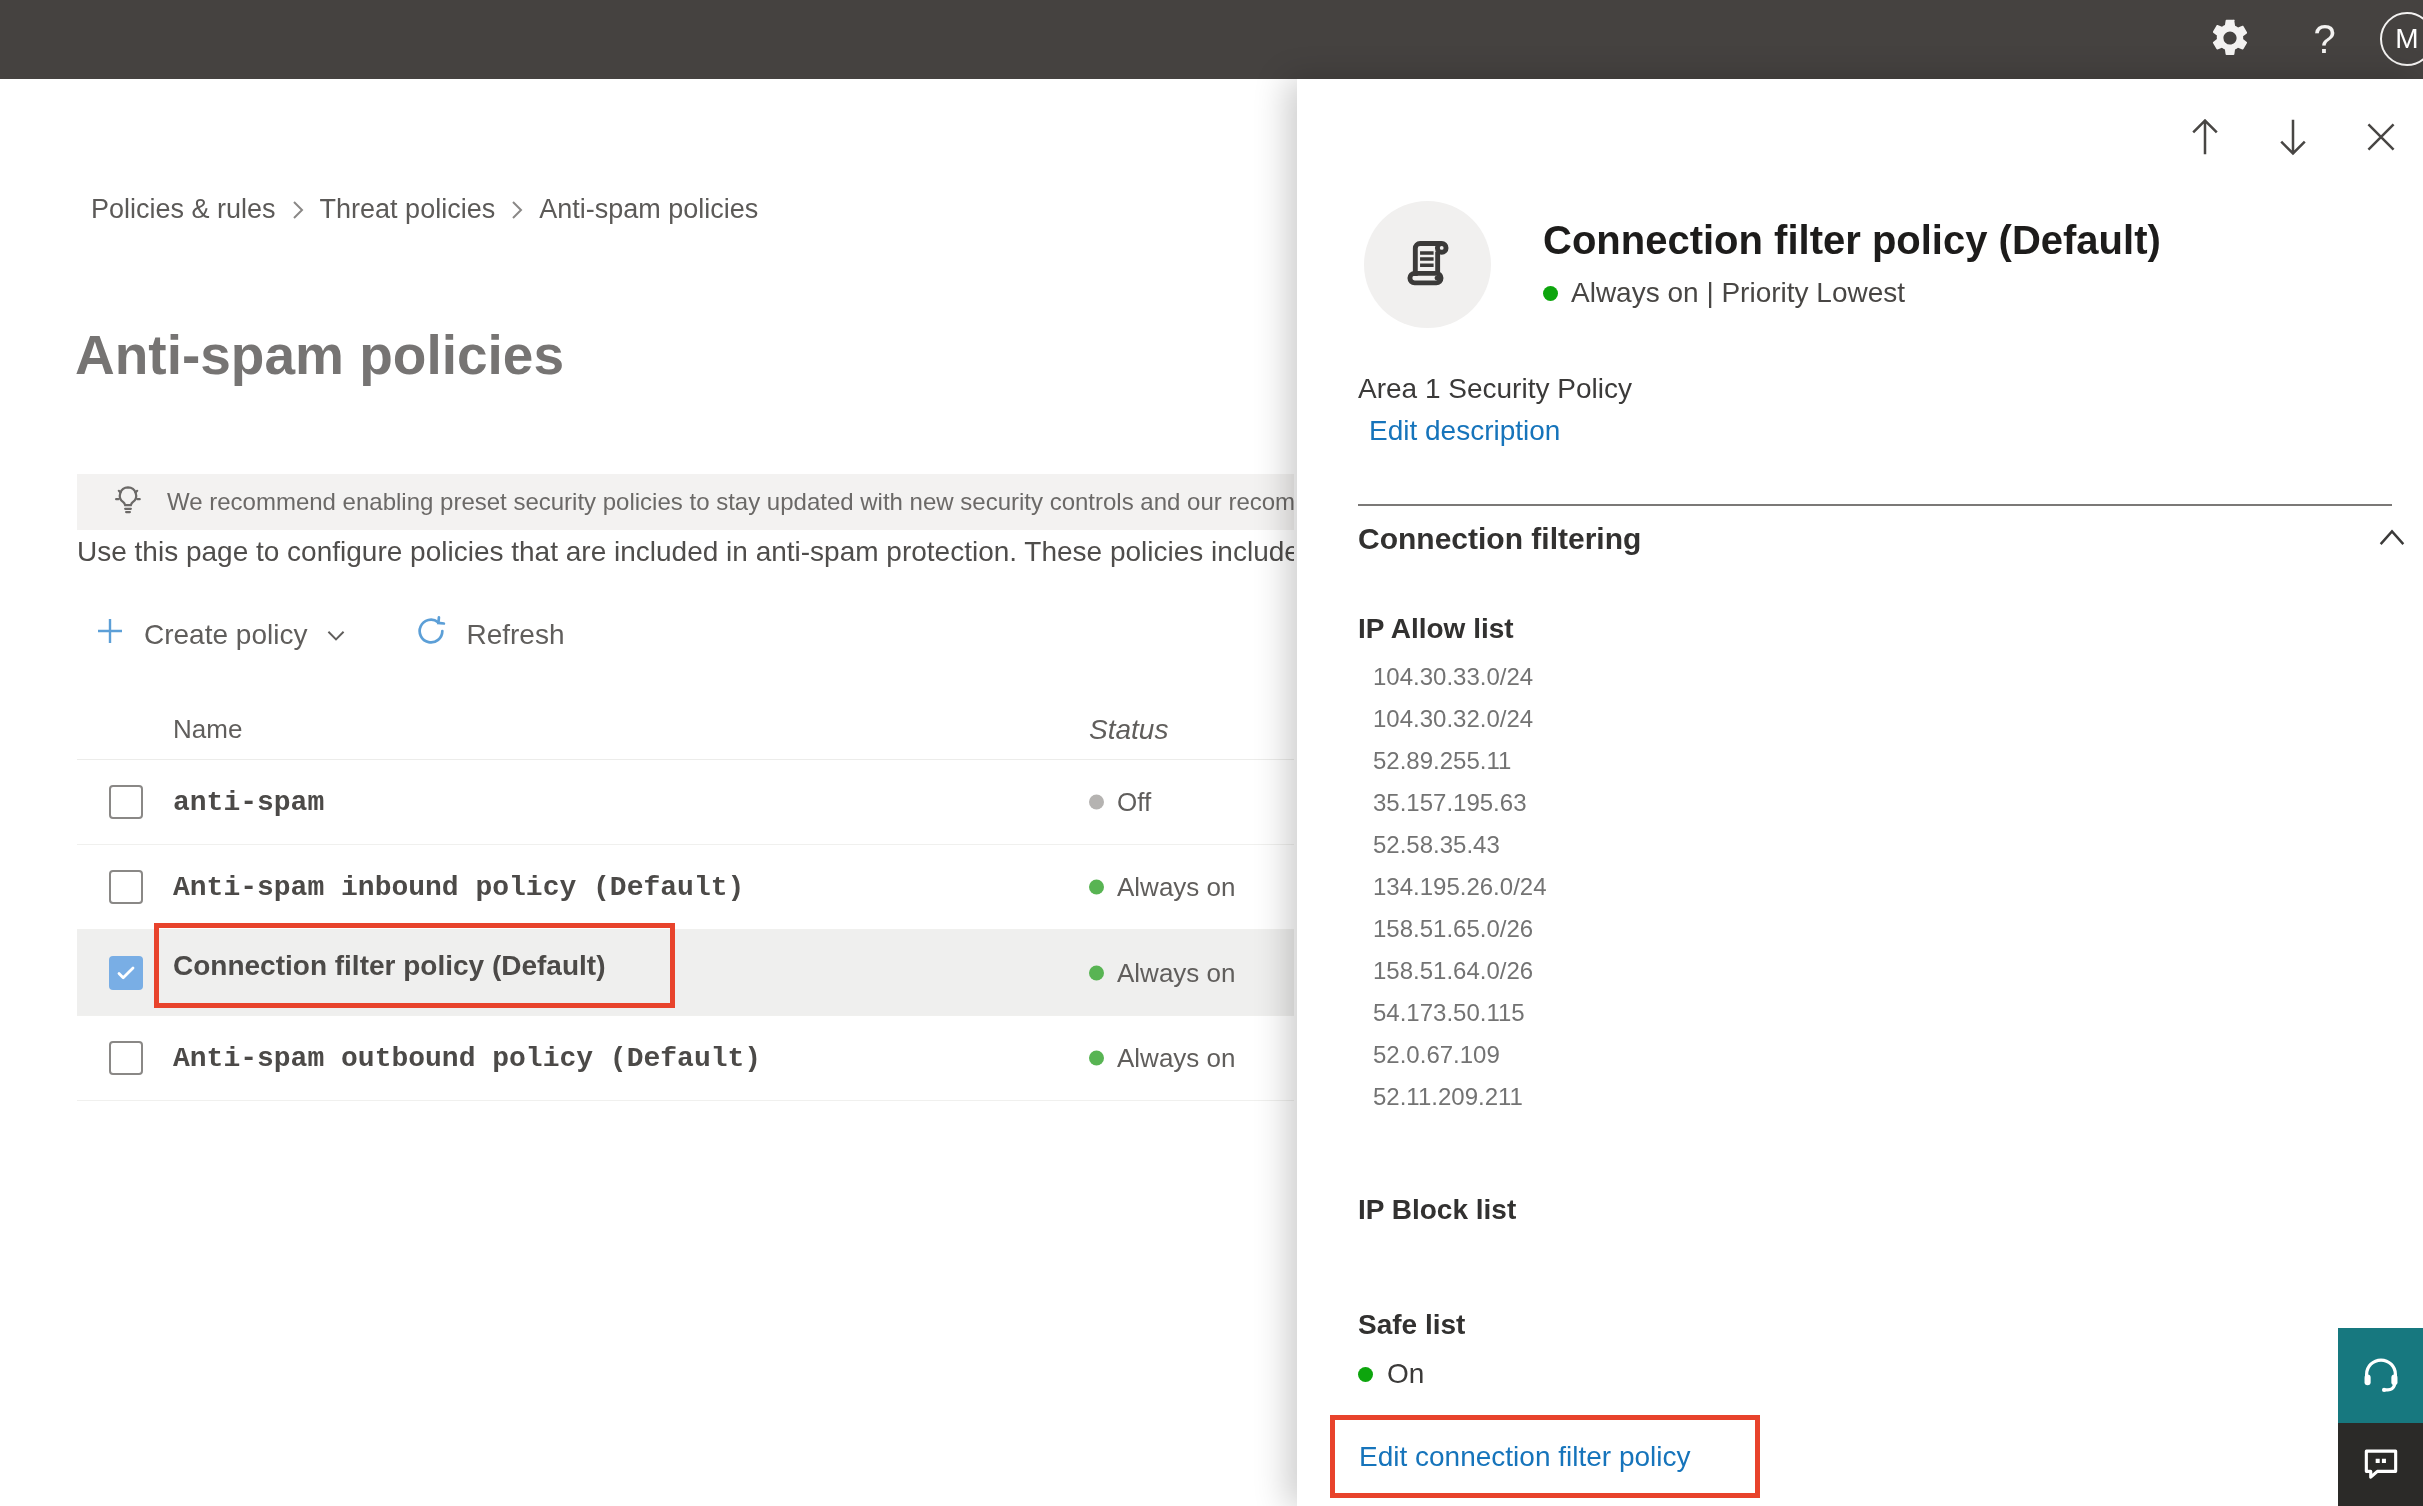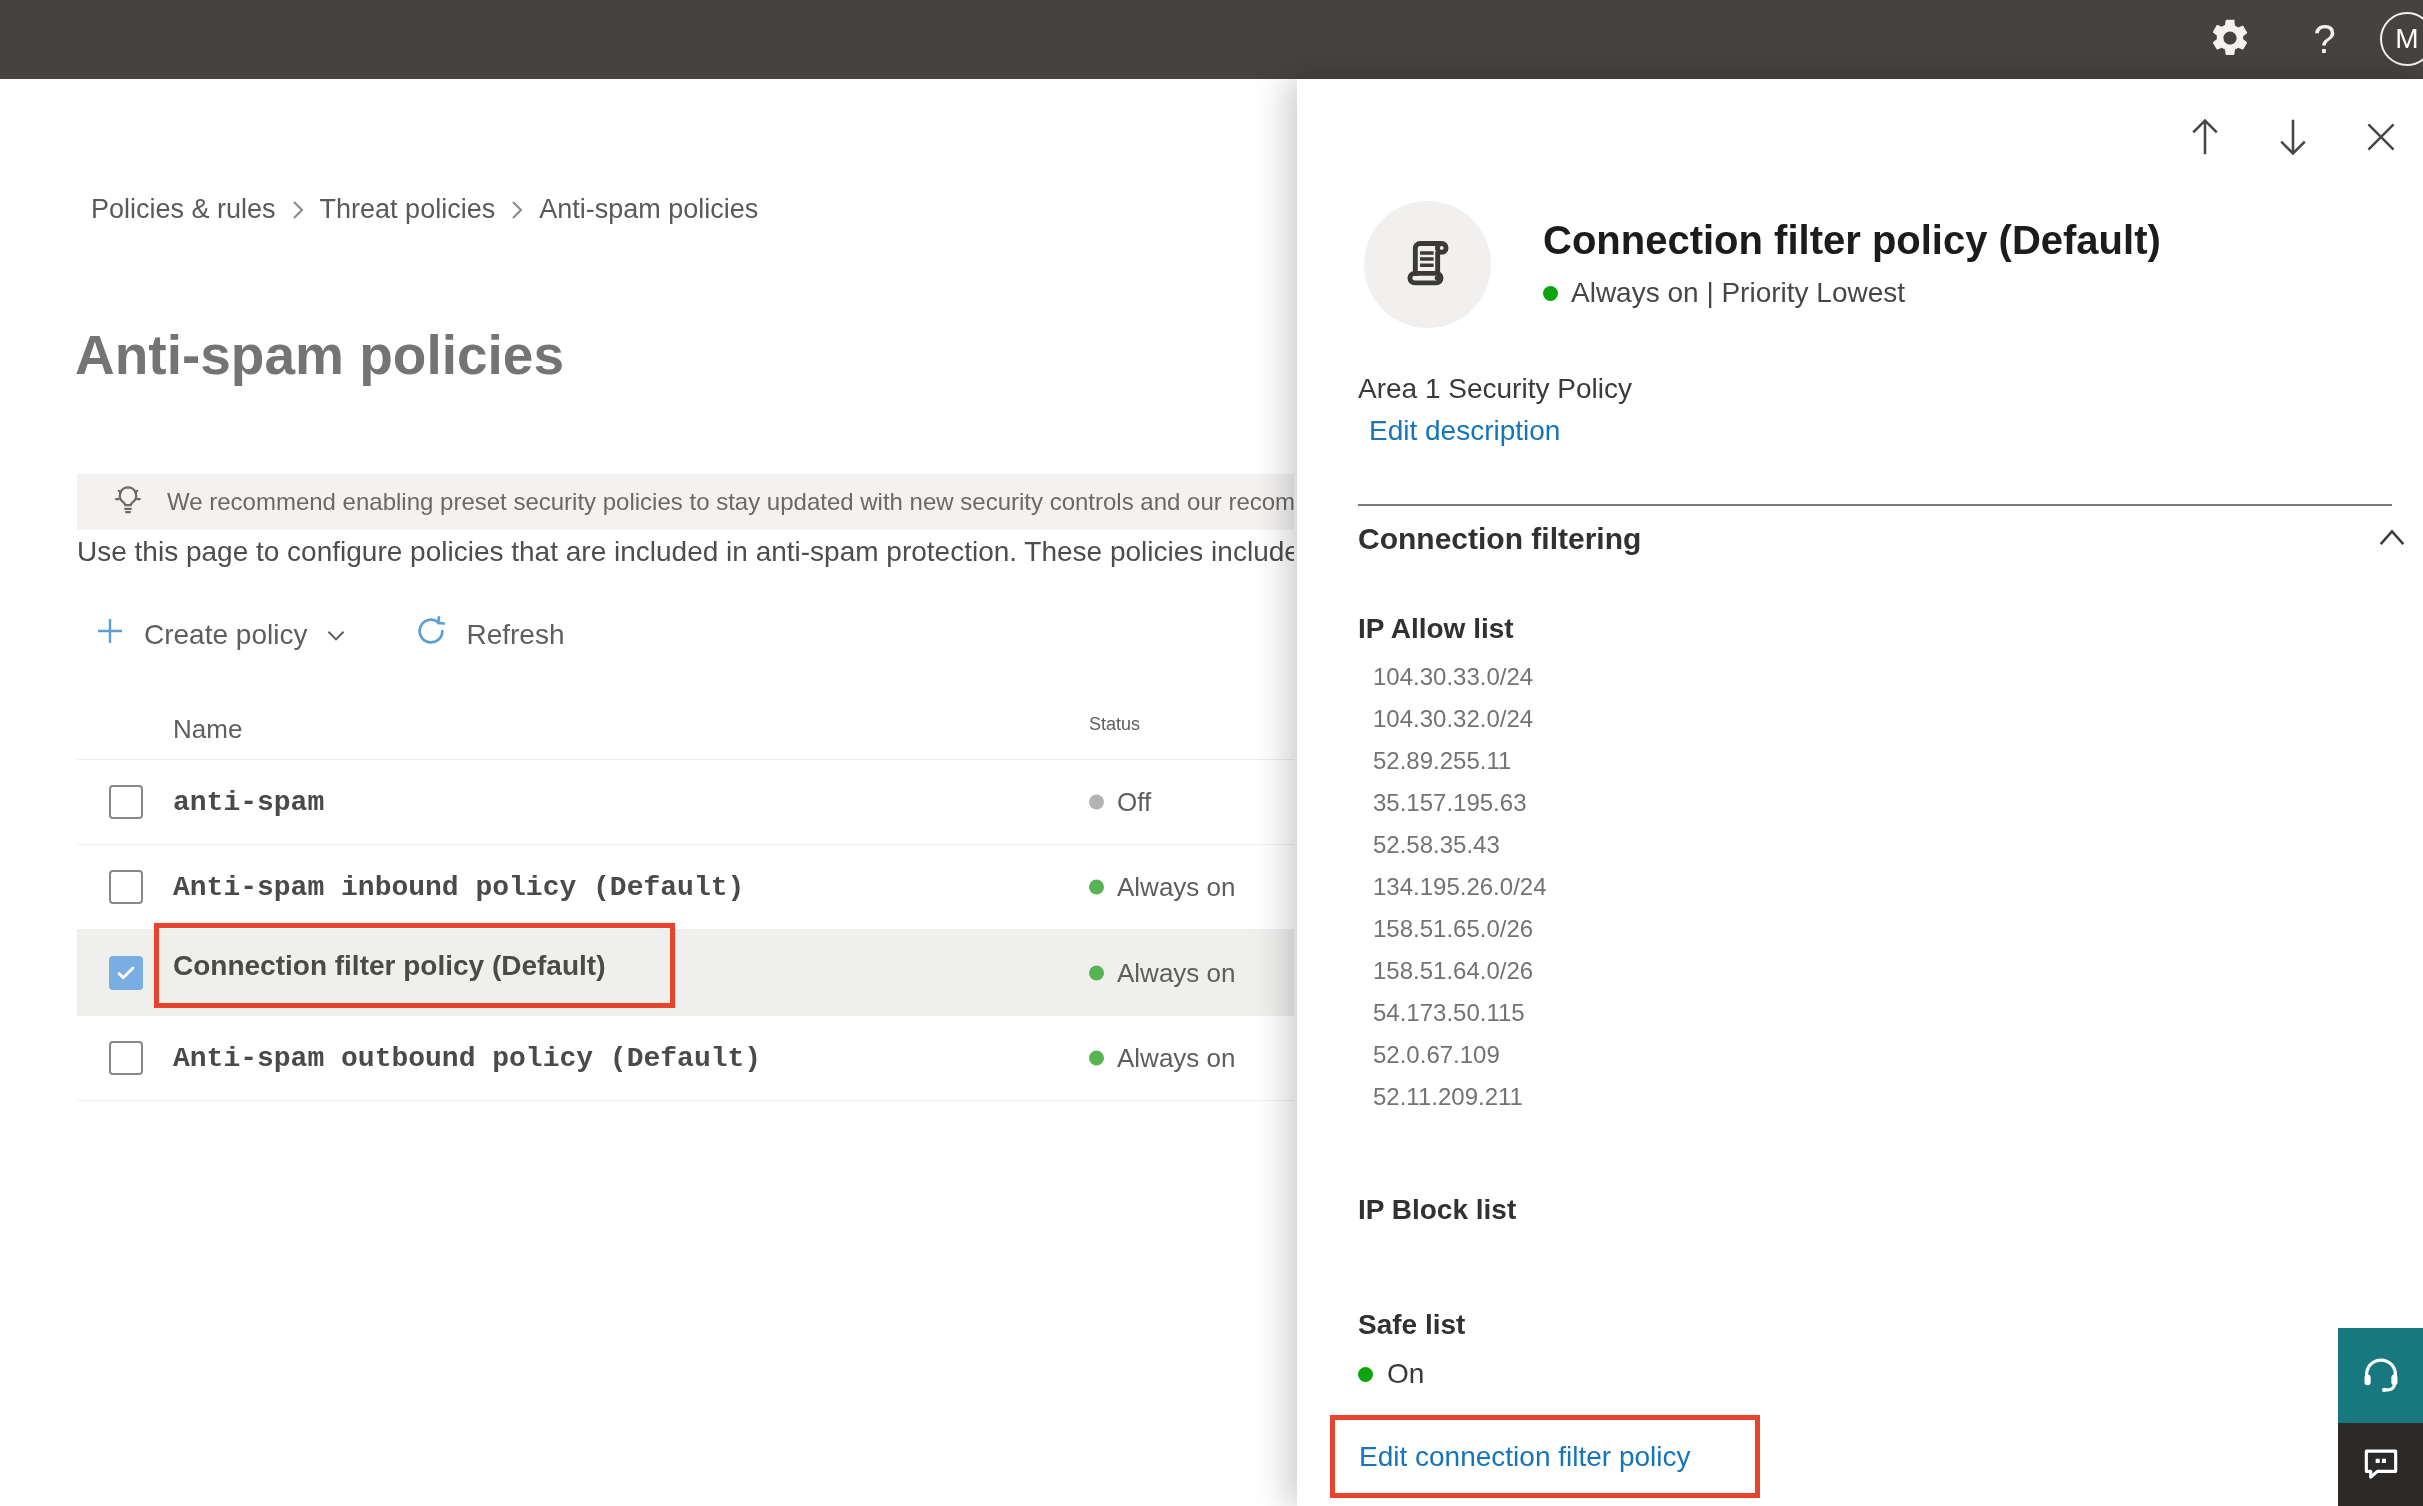--- a/index.html
+++ b/index.html
@@ -34,21 +34,21 @@
   .toolbar{position:absolute;left:94px;top:606px;height:57px;display:flex;align-items:center;}
   .tool-btn{display:flex;align-items:center;background:none;border:none;cursor:pointer;
             font-family:inherit;font-size:28px;color:#605e5c;padding:0;text-align:right;}
   .tool-btn .lbl{margin-left:18px;}
   .tool-btn .chev{margin-left:16px;display:flex;align-items:center;}
   .tool-gap{width:65px;}
 
   
   .thead{position:absolute;left:77px;top:698px;width:1217px;height:61px;border-bottom:1px solid #ececea;}
   .thead .col-name{position:absolute;left:96px;top:16px;font-size:26px;color:#605e5c;}
-  .thead .col-status{position:absolute;left:1012px;top:16px;font-size:18px;color:#605e5c;}
+  .thead .col-status{position:absolute;left:1012px;top:16px;font-size:28px;color:#605e5c;font-style:italic;}
 
   .trow{position:absolute;left:77px;width:1217px;height:85px;border-bottom:1px solid #f0f0ee;cursor:pointer;}
   .trow.selected{background:#efefee;}
   .cb{position:absolute;left:32px;top:26px;width:34px;height:34px;border:2px solid #8a8886;border-radius:4px;
       box-sizing:border-box;background:#fff;cursor:pointer;}
   .cb.checked{border:none;background:#79aee5;display:flex;align-items:center;justify-content:center;}
   .rname{position:absolute;left:96px;top:50%;transform:translateY(-50%);font-size:28px;font-weight:600;color:#4c4a48;white-space:nowrap;font-family:Liberation Mono, monospace;}
   .redbox-row{position:absolute;left:77px;top:-7px;height:75px;display:inline-flex;align-items:center;
               border:5px solid #e8432c;padding:0 65px 0 14px;box-sizing:content-box;}
   .redbox-row .rname2{font-size:28px;font-weight:600;color:#4c4a48;white-space:nowrap;}

